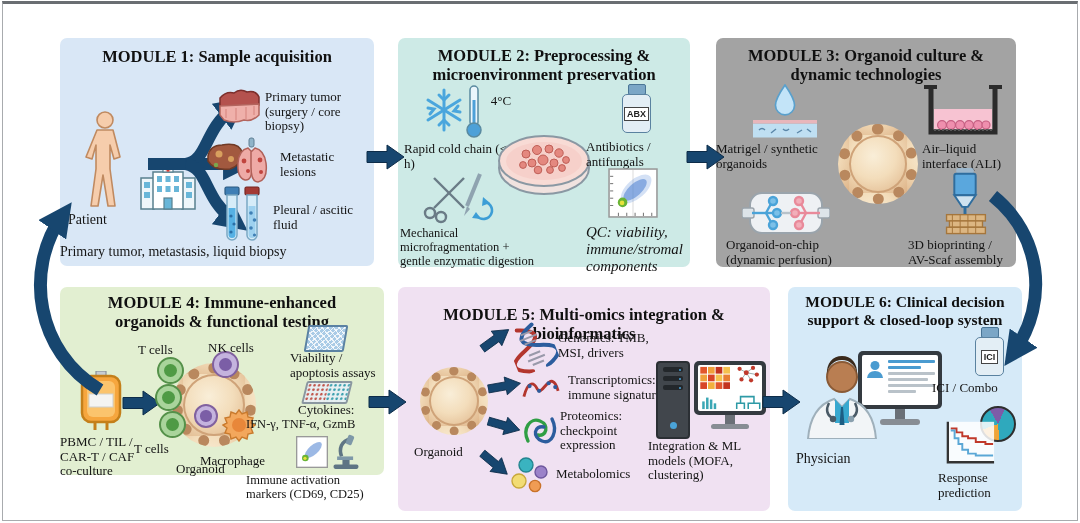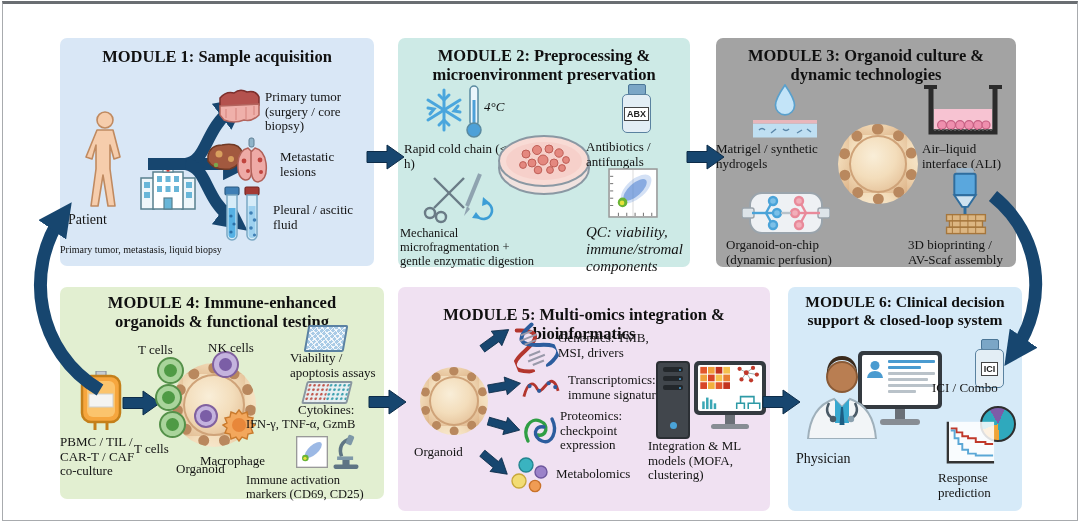--- a/index.html
+++ b/index.html
@@ -143,21 +143,21 @@
       <path d="M26.5 20 h7 v28.5 a3.5 3.5 0 0 1 -7 0 Z" fill="#9ed1ef"></path>
       <g fill="#3f7fb5">
           <circle cx="29" cy="27" r="1.8"></circle>
           <circle cx="32.5" cy="34" r="1.8"></circle>
           <circle cx="29" cy="42" r="1.8"></circle>
           <circle cx="32.5" cy="49" r="1.6"></circle>
         </g>
     </svg>
     <div class="lbl" style="left:213px;top:165px;width:96px;">Pleural / ascitic fluid</div>
 
-    <div class="lbl" style="left:0;right:0;top:206px;font-size:10px;">Primary tumor, metastasis, liquid biopsy</div>
+    <div class="lbl" style="left:0;right:0;top:206px;font-size:14px;">Primary tumor, metastasis, liquid biopsy</div>
   </div>
 
   <div class="module" style="left:398px;top:38px;width:292px;height:229px;background:#cdeae6;">
     <div class="mtitle" style="top:8px;left:14px;right:14px;">MODULE 2: Preprocessing &amp; microenvironment preservation</div>
 
     <svg class="abs" style="left:26px;top:50px;" width="40" height="44" viewBox="0 0 40 44">
       <g stroke="#4aa6dd" stroke-width="3" stroke-linecap="round" fill="none">
         <line x1="20" y1="2" x2="20" y2="42"></line>
           <line x1="4" y1="12" x2="36" y2="32"></line>
           <line x1="4" y1="32" x2="36" y2="12"></line>
@@ -165,21 +165,21 @@
           <path d="M15 37 L20 32 L25 37"></path>
         <path d="M4 20 L10 21 L6 26"></path>
           <path d="M36 24 L30 23 L34 18"></path>
       </g>
     </svg>
     <svg class="abs" style="left:66px;top:46px;" width="20" height="54" viewBox="0 0 20 54">
       <rect x="6" y="2" width="8" height="40" rx="4" fill="#eaf6fc" stroke="#5a8aa0" stroke-width="1.5"></rect>
       <rect x="8.5" y="16" width="3" height="28" fill="#4da0d8"></rect>
       <circle cx="10" cy="46" r="7" fill="#4da0d8" stroke="#5a8aa0" stroke-width="1.5"></circle>
     </svg>
-    <div class="lbl" style="left:86px;top:62px;width:34px;text-align:left;font-style:italic;">4°C</div>
+    <div class="lbl" style="left:86px;top:56px;width:34px;text-align:center;">4°C</div>
     <div class="lbl" style="left:6px;top:104px;width:112px;">Rapid cold chain (&lt;1 h)</div>
 
     <svg class="abs" style="left:98px;top:84px;" width="96" height="78" viewBox="0 0 96 78">
       <ellipse cx="48" cy="46" rx="45" ry="26" fill="#f0e2df" stroke="#8a98a3" stroke-width="2"></ellipse>
       <ellipse cx="48" cy="39" rx="45" ry="25" fill="#f8dbd5" stroke="#8a98a3" stroke-width="2"></ellipse>
       <ellipse cx="48" cy="39" rx="38" ry="19" fill="#f6d0ca"></ellipse>
       <g fill="#e4887f" stroke="#bf5f57" stroke-width="1">
         <circle cx="30" cy="32" r="4"></circle>
           <circle cx="41" cy="28" r="4.5"></circle>
           <circle cx="53" cy="27" r="4"></circle>
@@ -253,21 +253,21 @@
       <rect x="0" y="3.5" width="64" height="14" fill="#bfdff2"></rect>
       <rect x="0" y="0" width="64" height="3.5" fill="#e8b6bb"></rect>
       <g stroke="#5a86a8" stroke-width="1.4" fill="none">
         <path d="M6 10 q3 -3 6 0"></path>
           <path d="M18 13 l5 -4"></path>
           <path d="M30 9 q3 3 6 0"></path>
           <path d="M44 13 l5 -3"></path>
           <path d="M54 9 l4 3"></path>
       </g>
     </svg>
-    <div class="lbl" style="left:0px;top:104px;width:132px;">Matrigel / synthetic hydrogels</div>
+    <div class="lbl" style="left:0px;top:104px;width:132px;">Matrigel / synthetic organoids</div>
 
     <div class="organoid" style="left:122px;top:86px;width:80px;height:80px;"></div>
 
     <svg class="abs" style="left:208px;top:46px;" width="78" height="54" viewBox="0 0 78 54">
       <path d="M7 2 V48 H71 V2" fill="none" stroke="#2b2b2b" stroke-width="5"></path>
       <line x1="0" y1="3" x2="13" y2="3" stroke="#2b2b2b" stroke-width="4"></line>
         <line x1="65" y1="3" x2="78" y2="3" stroke="#2b2b2b" stroke-width="4"></line>
       <rect x="10" y="25" width="58" height="20" fill="#f7c3d2"></rect>
       <g fill="#ef8fae" stroke="#c65f82" stroke-width="1.2">
         <circle cx="18" cy="41" r="4.4"></circle>
@@ -320,21 +320,21 @@
       <g stroke="#a5763c" stroke-width="1">
           <line x1="14" y1="48" x2="14" y2="67"></line>
           <line x1="22" y1="48" x2="22" y2="67"></line>
           <line x1="30" y1="48" x2="30" y2="67"></line>
           <line x1="38" y1="48" x2="38" y2="67"></line>
         </g>
     </svg>
     <div class="lbl" style="left:192px;top:200px;width:106px;">3D bioprinting / AV-Scaf assembly</div>
   </div>
 
-  <div class="module" style="left:60px;top:287px;width:324px;height:212px;background:#e2efd1;">
+  <div class="module" style="left:60px;top:287px;width:324px;height:188px;background:#e2efd1;">
     <div class="mtitle" style="top:6px;left:20px;right:20px;">MODULE 4: Immune-enhanced organoids &amp; functional testing</div>
 
     <svg class="abs" style="left:18px;top:84px;" width="46" height="62" viewBox="0 0 46 62">
       <rect x="18" y="0" width="10" height="6" fill="#c6ccd2" stroke="#8a9298" stroke-width="1.2"></rect>
       <rect x="4" y="5" width="38" height="46" rx="9" fill="#f6a63e" stroke="#c47f1a" stroke-width="2.5"></rect>
       <rect x="9" y="10" width="28" height="36" rx="6" fill="#fbc46d"></rect>
       <rect x="11" y="23" width="24" height="13" fill="#f4f4f2" stroke="#cfcfcc" stroke-width="1"></rect>
       <g stroke="#c47f1a" stroke-width="3">
           <line x1="17" y1="51" x2="17" y2="59"></line>
           <line x1="29" y1="51" x2="29" y2="59"></line>
@@ -545,21 +545,21 @@
       <path d="M39 58 L41 58 L42.5 76 L37.5 76 Z" fill="#1d5e84"></path>
       <circle cx="40" cy="28" r="15" fill="#b97e52" stroke="#8a5a36" stroke-width="2"></circle>
       <path d="M25 26 a15 15 0 0 1 30 0 c1 -12 -6 -19 -15 -19 c-9 0 -16 7 -15 19 z" fill="#3a2a1c"></path>
       <path d="M27 54 q-5 10 3 15" stroke="#4a5a66" stroke-width="2.4" fill="none"></path>
         <circle cx="31" cy="70" r="3.2" fill="#4a5a66"></circle>
       <path d="M53 54 q5 10 -3 15" stroke="#4a5a66" stroke-width="2.4" fill="none"></path>
         <circle cx="49" cy="70" r="3.2" fill="#8aa0ae"></circle>
     </svg>
     <div class="lbl" style="left:8px;top:164px;width:92px;font-size:14px;">Physician</div>
 
-    <div class="bottle" style="left:176px;top:52px;padding-left:11px;">
+    <div class="bottle" style="left:176px;top:40px;padding-left:11px;">
       <div class="bottle-cap"></div>
       <div class="bottle-body">
           <span class="bottle-tag">ICI</span>
         </div>
     </div>
     <div class="lbl" style="left:144px;top:94px;width:90px;">ICI / Combo</div>
 
     <div class="pie" style="left:192px;top:119px;width:36px;height:36px;"></div>
     <svg class="abs" style="left:156px;top:132px;" width="52" height="48" viewBox="0 0 54 48">
       <rect x="4" y="2" width="48" height="42" fill="#ffffff" opacity="0.85"></rect>

